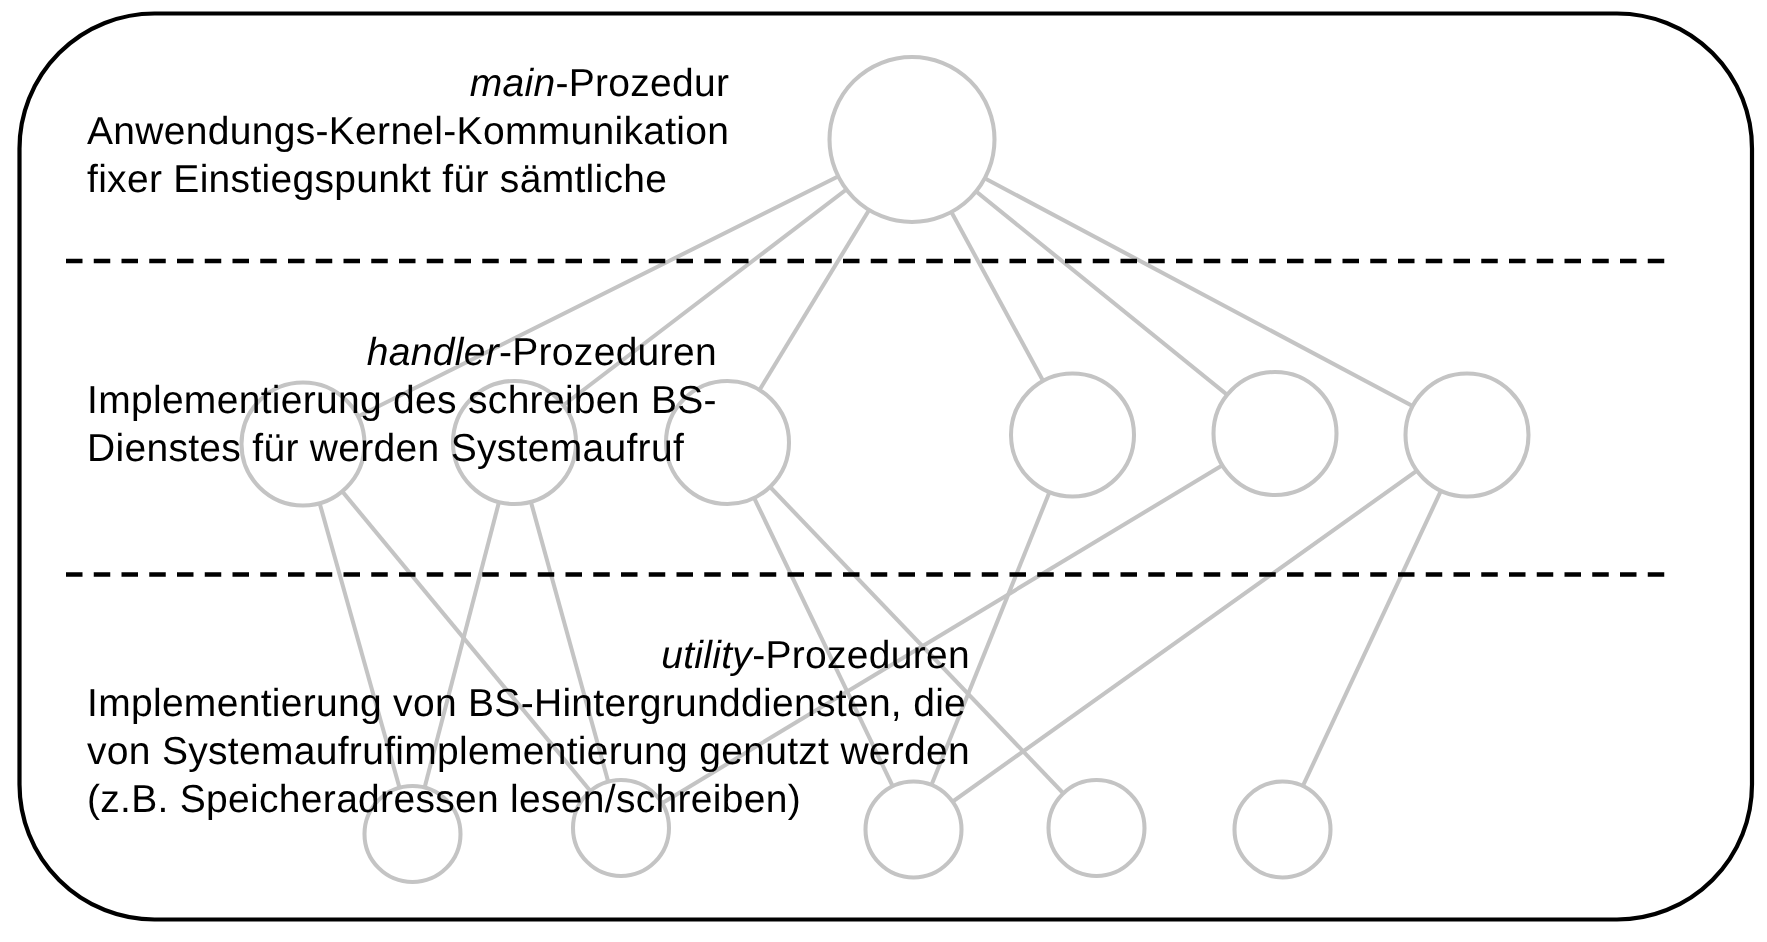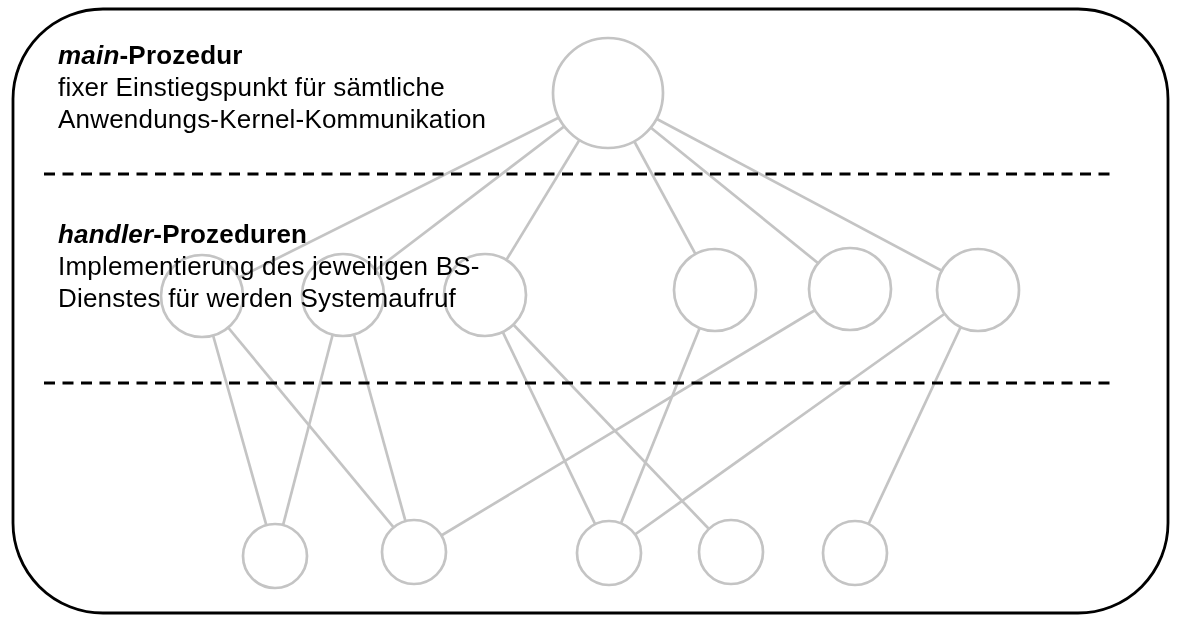--- a/index.html
+++ b/index.html
@@ -26,21 +26,22 @@
   .label-block {
     position: absolute;
     z-index: 2;
     font-size: 26px;
     line-height: 32px;
     color: #000000;
     white-space: nowrap;
     letter-spacing: 0.2px;
   }
   .label-block .head {
-    font-weight: bold;
+    font-weight: normal;
+    text-align: right;
   }
   .label-block .head .it {
     font-style: italic;
   }
 </style>
 </head>
 <body>
 
 <div id="stage">
 
@@ -73,24 +74,30 @@
       <circle cx="609" cy="553" r="32" fill="#ffffff" stroke="#c4c4c4" stroke-width="2.7"></circle>
       <circle cx="731" cy="552" r="32" fill="#ffffff" stroke="#c4c4c4" stroke-width="2.7"></circle>
       <circle cx="855" cy="553" r="32" fill="#ffffff" stroke="#c4c4c4" stroke-width="2.7"></circle>
       <line x1="44" y1="174" x2="1114" y2="174" stroke="#000000" stroke-width="3" stroke-dasharray="11 7.5"></line>
       <line x1="44" y1="383" x2="1114" y2="383" stroke="#000000" stroke-width="3" stroke-dasharray="11 7.5"></line>
       <rect x="13" y="9" width="1155" height="604" rx="90" ry="90" fill="none" stroke="#000000" stroke-width="2.8"></rect>
     </svg>
 
   <div class="label-block" style="left: 58px; top: 39px;">
     <div class="head"><span class="it">main</span><span>-Prozedur</span></div>
+    <div>Anwendungs-Kernel-Kommunikation</div>
     <div>fixer Einstiegspunkt für sämtliche</div>
-    <div>Anwendungs-Kernel-Kommunikation</div>
   </div>
 
   <div class="label-block" style="left: 58px; top: 218px;">
     <div class="head"><span class="it">handler</span><span>-Prozeduren</span></div>
-    <div>Implementierung des jeweiligen BS-</div>
+    <div>Implementierung des schreiben BS-</div>
     <div>Dienstes für werden Systemaufruf</div>
   </div>
 
+  <div class="label-block" style="left: 58px; top: 420px;">
+    <div class="head"><span class="it">utility</span><span>-Prozeduren</span></div>
+    <div>Implementierung von BS-Hintergrunddiensten, die</div>
+    <div>von Systemaufrufimplementierung genutzt werden</div>
+    <div>(z.B. Speicheradressen lesen/schreiben)</div>
+  </div>
 
 </div>
 
 </body></html>

